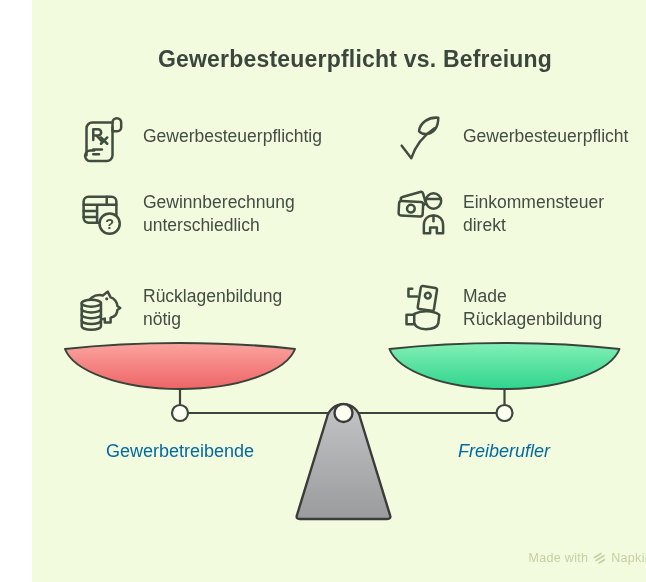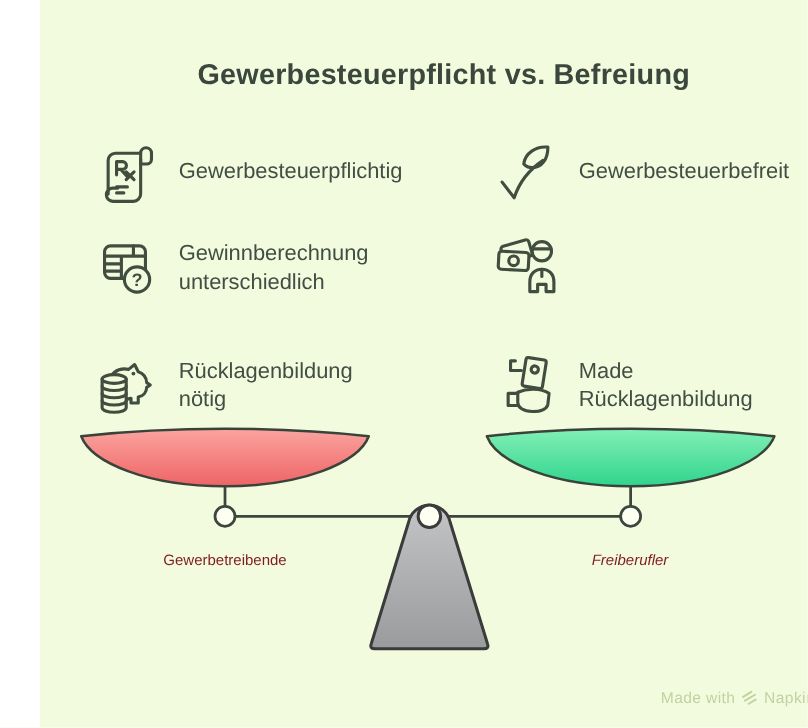--- a/index.html
+++ b/index.html
@@ -25,21 +25,21 @@
   .col-right{left:362px;}
   .row1{top:110px;align-items:center;}
   .row2{top:187px;}
   .row3{top:281px;}
   .icon svg{width:100%;height:100%;}
   .ink{stroke:#414d3f;stroke-width:2.6;fill:none;stroke-linecap:round;stroke-linejoin:round;}
   .ink-fill{fill:#414d3f;stroke:none;}
   .ink-bg{fill:#f3fbdf;}
   .scale-svg{position:absolute;left:0;top:336px;width:646px;height:190px;}
   .pan-label{
-    position:absolute;top:441px;font-size:12px;color:#7f1d1d;
+    position:absolute;top:441px;font-size:18px;color:#0369a1;
     transform:translateX(-50%);white-space:nowrap;
   }
   .pan-label.left{left:148px;}
   .pan-label.right{left:472px;font-style:italic;}
   .credit{
     position:absolute;right:26px;bottom:17px;
     display:flex;gap:5px;
     font-size:12.5px;letter-spacing:.3px;color:#c2d2a2;
   }
   .credit svg{width:13px;height:13px;display:block;}
@@ -92,39 +92,41 @@
 nötig</span>
   </div>
 
   <div class="item col-right row1">
     <span class="icon">
       <svg viewBox="0 0 54 54">
         <path class="ink" d="M8 36 l10 13 c4 -12 12 -23 24 -31"></path>
         <path class="ink" d="M26 21 c1 -9 10 -15 20 -14 0 10 -5 17 -13 17 -4.5 0 -7 -3 -7 -3 z"></path>
       </svg>
     </span>
-    <span class="label">Gewerbesteuerbefreit</span>
+    <span class="label">Gewerbesteuerpflicht</span>
   </div>
 
   <div class="item col-right row2">
     <span class="icon">
       <svg viewBox="0 0 54 54">
         <g transform="rotate(-16 18 14)">
           <rect class="ink" x="8" y="7" width="24" height="14" rx="2.5"></rect>
         </g>
         <g transform="rotate(3 18 22)">
           <rect class="ink" style="fill:#f3fbdf" x="5" y="14" width="25" height="15" rx="2.5"></rect>
           <circle class="ink" cx="17.5" cy="21.5" r="4"></circle>
         </g>
         <circle class="ink" style="fill:#f3fbdf" cx="41" cy="13.5" r="8"></circle>
         <path class="ink" d="M33.5 11.5 h15"></path>
         <path class="ink" d="M31 47 v-8 c0 -6.5 4 -10.5 10 -10.5 s10 4 10 10.5 v8 h-6.5 v-6 h-7 v6 z"></path>
         <path class="ink" d="M41 28.5 v6"></path>
       </svg>
     </span>
+    <span class="label">Einkommensteuer
+direkt</span>
   </div>
 
   <div class="item col-right row3">
     <span class="icon">
       <svg viewBox="0 0 54 54">
         <path class="ink" d="M24 15 h-9 v-8 h4"></path>
         <g transform="rotate(9 34 18)">
           <rect class="ink" style="fill:#f3fbdf" x="26" y="5" width="17" height="24" rx="2"></rect>
           <circle class="ink" cx="34.5" cy="14" r="3"></circle>
         </g>

